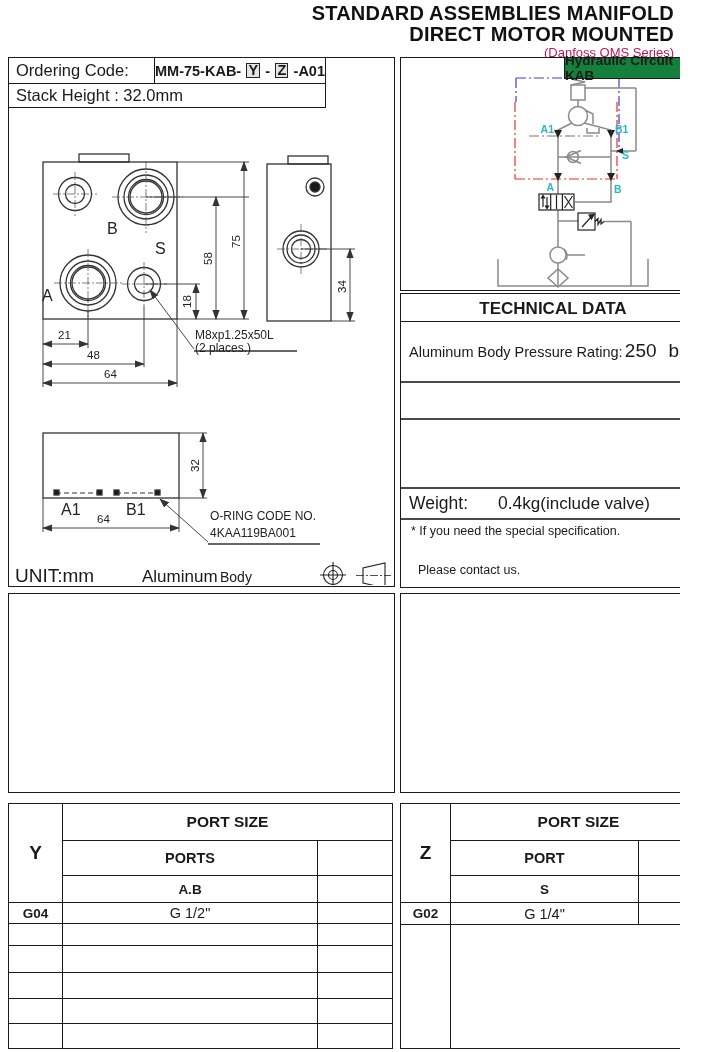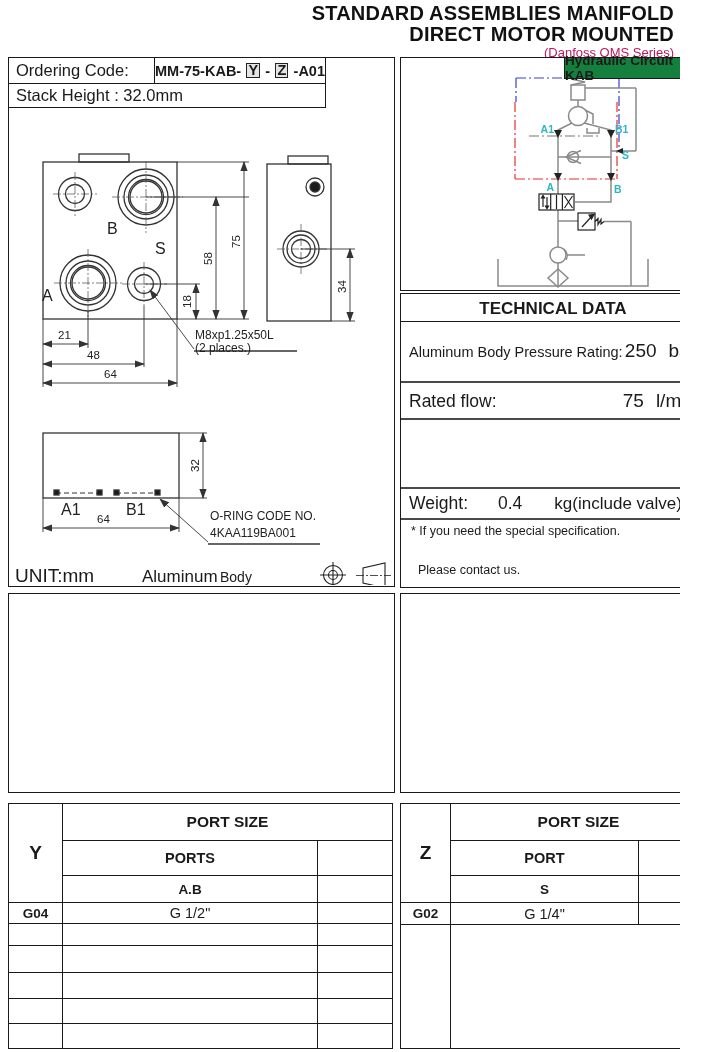--- a/index.html
+++ b/index.html
@@ -34,21 +34,21 @@
   .rule{position:absolute;left:0;right:0;height:0;}
   .rule-b{border-top:1.5px solid #1a1a1a;}
   .rule-g{border-top:2px solid #4a4a4a;}
   .tech-row{position:absolute;left:8px;right:9px;display:flex;justify-content:space-between;align-items:baseline;}
   .lab-s{font-size:14.5px;}
   .lab-l{font-size:17.5px;}
   .val{font-size:19px;}
   .val .u{margin-left:12px;}
   .tech-row3{position:absolute;left:8px;top:199px;font-size:17.5px;}
   .tech-row3 .v{margin-left:30px;}
-  .tech-row3 .u3{margin-left:32px;font-size:17px;}
+  .tech-row3 .u3{font-size:17px;}
   .tech-note{position:absolute;left:10px;top:230px;font-size:12.5px;line-height:15px;}
   .tech-note .n2{padding-left:7px;margin-top:24px;}
   
   .ptable{position:absolute;border-collapse:collapse;table-layout:fixed;background:#fff;}
   .ptable td{border:1.5px solid #1a1a1a;text-align:center;vertical-align:middle;padding:0;
              font-size:14.5px;overflow:hidden;}
   .tb-y{left:8px;top:803px;width:384px;}
   .tb-z{left:400px;top:803px;width:306px;}
   td.key{font-weight:bold;font-size:19px;}
   td.hd{font-weight:bold;font-size:15.5px;}
@@ -280,24 +280,20 @@
   </div>
 
   <div class="panel p-tech">
     <div class="tech-title">TECHNICAL DATA</div>
     <div class="rule rule-b" style="top:27px"></div>
     <div class="tech-row" style="top:46px">
       <span class="lab-s">Aluminum Body Pressure Rating:</span>
       <span class="val"><span>250</span><span class="u">bar</span></span>
     </div>
     <div class="rule rule-g" style="top:87px"></div>
-    <div class="tech-row" style="top:96px">
-      <span class="lab-l">Rated flow:</span>
-      <span class="val"><span>75</span><span class="u">l/min</span></span>
-    </div>
     <div class="rule rule-g" style="top:124px"></div>
     <div class="rule rule-g" style="top:193px"></div>
     <div class="tech-row3">
       <span>Weight:</span><span class="v">0.4</span><span class="u3">kg(include valve)</span>
     </div>
     <div class="rule rule-g" style="top:224px"></div>
     <div class="tech-note">
       <div>* If you need the special specification.</div>
       <div class="n2">Please contact us.</div>
     </div>

